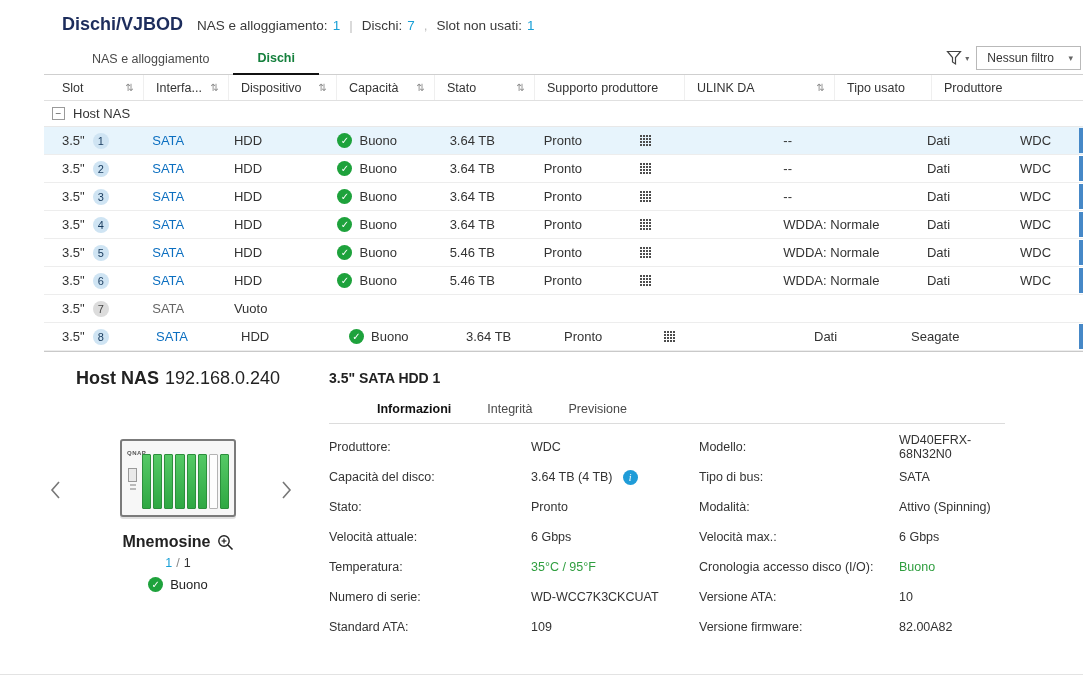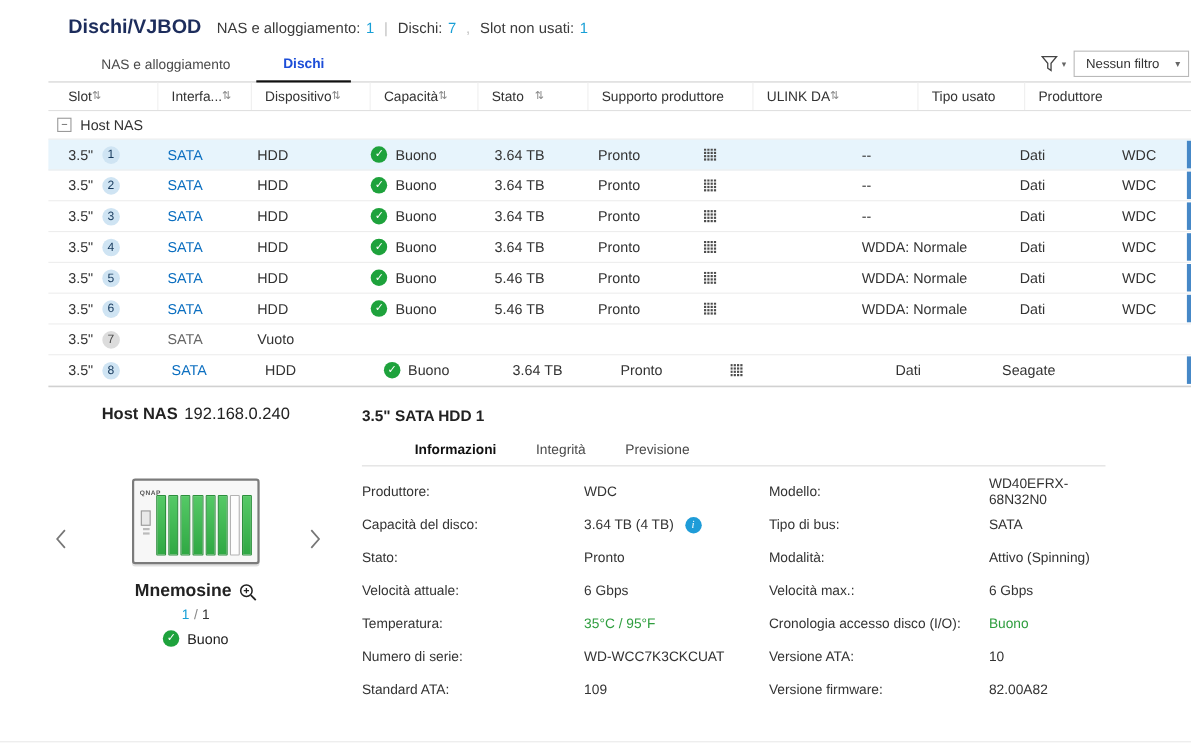--- a/index.html
+++ b/index.html
@@ -11,30 +11,30 @@
   .pagehead { display:flex; align-items:baseline; padding:14px 18px 10px 18px; }
   .pagetitle { font-size:18px; font-weight:bold; color:#1d2d5c; }
   .stats { margin-left:14px; font-size:13.5px; display:flex; align-items:baseline; }
   .stat-label { color:#3a3a3a; }
   .stat-value { color:#189fd6; margin-left:5px; }
   .stat-sep { color:#c0c0c0; margin:0 9px; }
 
   
   .tabbar { display:flex; align-items:flex-end; height:30px; border-bottom:1px solid #cfcfcf; padding:0 2px 0 24px; }
   .tab { font-size:12.5px; color:#4a4a4a; padding:0 24px; line-height:29px; cursor:default; }
-  .tab.active { color:#1d4ed8; font-weight:bold; border-bottom:2px solid #111; margin-bottom:-1px; }
+  .tab.active { color:#15803d; font-weight:bold; border-bottom:2px solid #111; margin-bottom:-1px; }
   .tabbar-right { margin-left:auto; display:flex; align-items:center; gap:7px; padding-bottom:4px; }
   .funnel-btn { display:flex; align-items:center; gap:2px; }
   .funnel-caret { font-size:8px; color:#666; }
   .filter-box { border:1px solid #b9b9b9; font-size:12px; color:#333; padding:4px 26px 4px 10px; position:relative; min-width:88px; background:#fff; }
   .filter-box .caret { position:absolute; right:7px; top:6px; font-size:9px; color:#666; }
 
   
   .theader { display:flex; height:26px; align-items:center; border-bottom:1px solid #e0e0e0; }
-  .hcell { display:flex; align-items:center; justify-content:flex-start; height:100%; padding-left:12px; font-size:12.5px; color:#333; border-right:1px solid #efefef; overflow:hidden; white-space:nowrap; }
+  .hcell { display:flex; align-items:center; justify-content:space-between; height:100%; padding-left:12px; font-size:12.5px; color:#333; border-right:1px solid #efefef; overflow:hidden; white-space:nowrap; }
   .hcell:first-child { padding-left:18px; }
   .hcell:last-child { border-right:none; }
   .sort { margin-right:9px; color:#8a8a8a; font-size:10px; }
   .sort::before { content:"⇅"; }
 
   .group-row { display:flex; align-items:center; height:26px; padding-left:8px; border-bottom:1px solid #e8e8e8; font-size:13px; color:#333; }
   .collapse-icon { width:13px; height:13px; border:1px solid #9a9a9a; display:inline-flex; align-items:center; justify-content:center; font-size:10px; color:#555; background:#fff; margin-right:8px; line-height:1; }
   .collapse-icon::before { content:"−"; }
 
   .trow { display:flex; align-items:center; height:28px; border-bottom:1px solid #ededed; font-size:13px; position:relative; }
@@ -45,21 +45,21 @@
   .badge { display:inline-flex; align-items:center; justify-content:center; width:16px; height:16px; border-radius:50%; background:#cfe4f3; color:#16395c; font-size:11px; margin-left:8px; }
   .trow.empty .badge { background:#dcdcdc; color:#444; }
   .iface.link { color:#0c6fc0; cursor:pointer; }
   .iface.muted { color:#666; }
   .okicon { width:15px; height:15px; border-radius:50%; background:#1ea23c; color:#fff; font-size:10px; display:inline-flex; align-items:center; justify-content:center; margin-right:7px; flex:none; }
   .okicon::before { content:"✓"; }
 
   
   .bottom { display:flex; border-top:1px solid #c9c9c9; height:316px; }
   .left-panel { width:268px; position:relative; text-align:center; flex:none; }
-  .encl-head { margin-top:16px; font-size:15px; color:#222; }
+  .encl-head { margin-top:16px; font-size:18px; color:#222; }
   .encl-head .b { font-weight:bold; margin-right:6px; }
   .nav-chevron { position:absolute; top:128px; cursor:pointer; }
   .nav-chevron.left { left:6px; }
   .nav-chevron.right { right:20px; }
 
   .nas-device { width:116px; height:78px; border:2px solid #7b7b7b; border-radius:3px; background:#f7f7f7; margin:50px auto 0 auto; box-shadow:0 2px 0 rgba(0,0,0,0.12); }
   .nas-top { height:12px; text-align:left; padding-left:5px; }
   .nas-brand { font-size:6px; font-weight:bold; letter-spacing:0.5px; color:#555; line-height:12px; }
   .nas-body { display:flex; height:60px; padding:1px 5px 4px 4px; gap:3px; }
   .nas-panel { width:13px; display:flex; flex-direction:column; align-items:center; gap:2px; padding-top:14px; }

